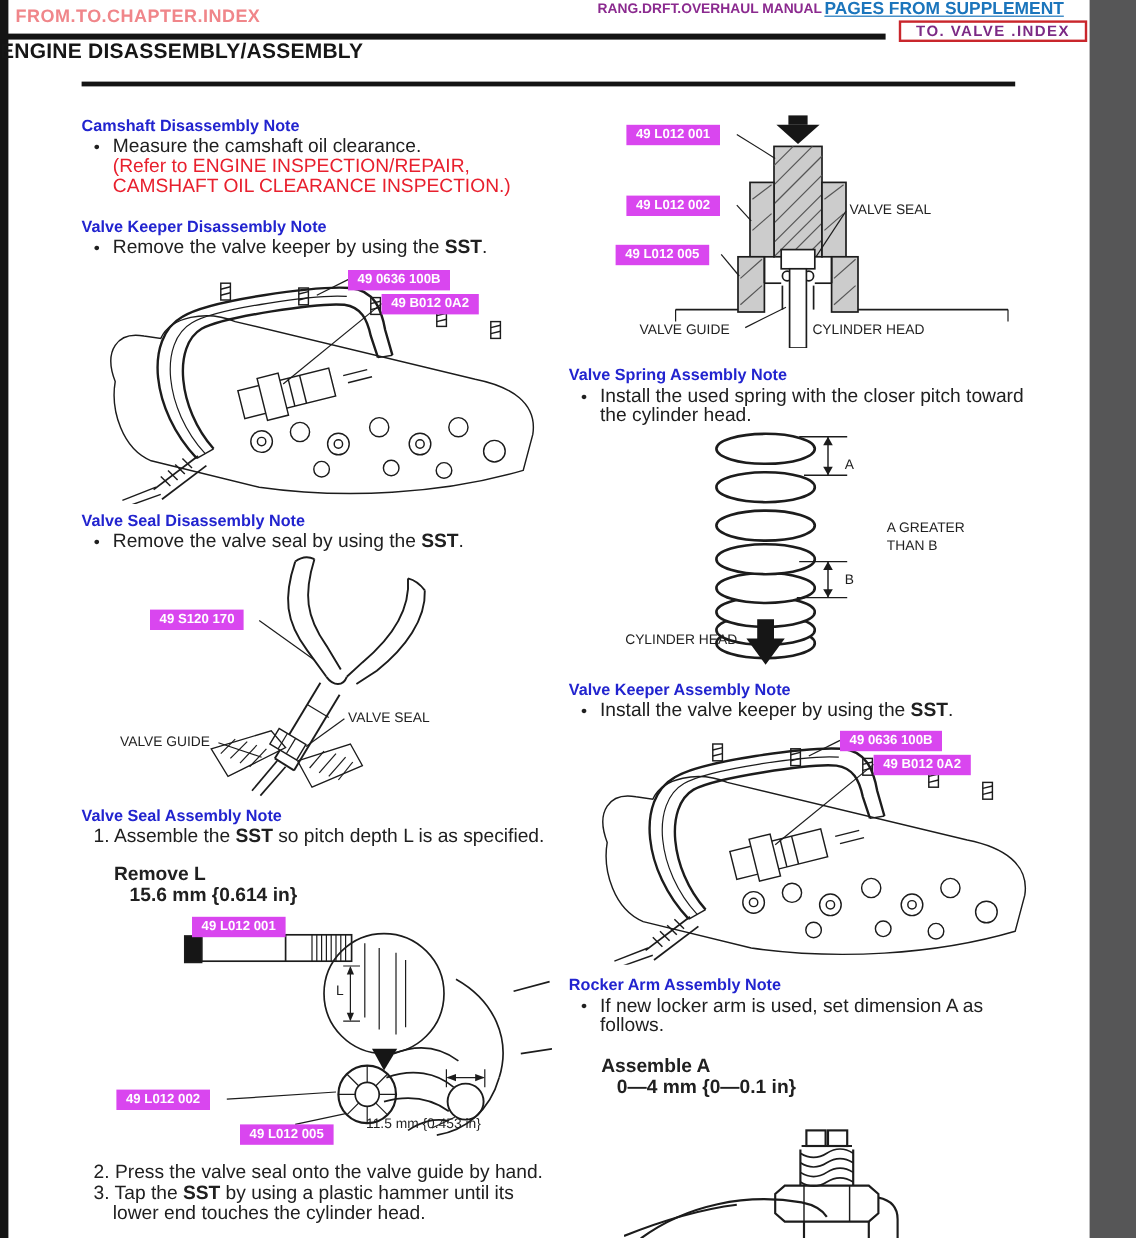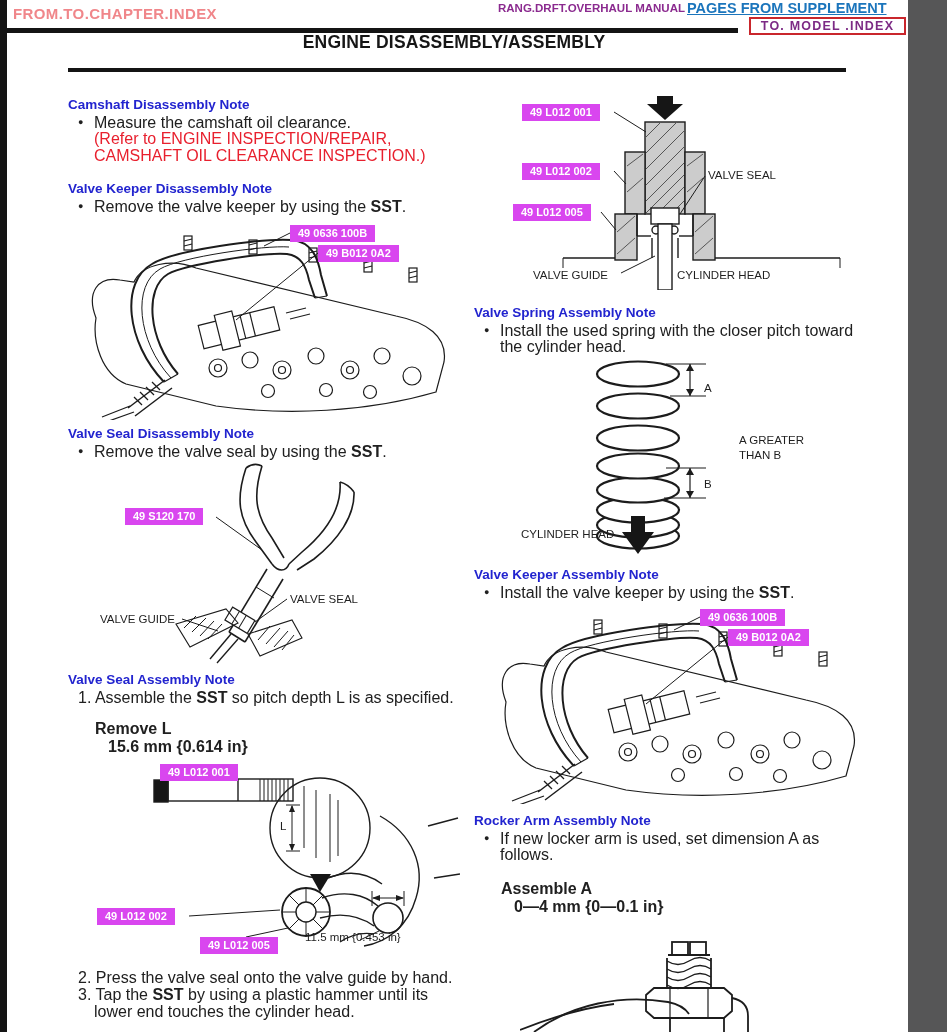--- a/index.html
+++ b/index.html
@@ -7,21 +7,21 @@
         font-family:"Liberation Sans",sans-serif;color:#202020;}
   .strip-left{position:absolute;left:0;top:0;width:7px;height:1032px;background:#141414;}
   .strip-right{position:absolute;left:908px;top:0;width:39px;height:1032px;background:#565657;}
   .nav-back{position:absolute;left:13px;top:5px;font-size:15px;font-weight:700;color:#f0868a;letter-spacing:.4px;white-space:nowrap;cursor:pointer;}
   .nav-manual{position:absolute;left:498px;top:2px;font-size:11.5px;font-weight:700;color:#8b2a8f;white-space:nowrap;}
   .nav-supp{position:absolute;left:687px;top:0;font-size:14.5px;font-weight:700;color:#1b75bc;text-decoration:underline;white-space:nowrap;cursor:pointer;text-align:right;}
   .black-bar{position:absolute;left:0;top:28px;width:738px;height:5px;background:#141414;}
   .red-box{position:absolute;left:749px;top:17px;width:157px;height:18px;border:2px solid #c9262c;box-sizing:border-box;
            display:flex;align-items:center;justify-content:center;background:#fff;cursor:pointer;}
   .red-box span{font-size:12.5px;font-weight:700;color:#7c2a85;letter-spacing:1.2px;white-space:nowrap;}
-  .title{position:absolute;left:0;top:32px;width:908px;text-align:center;font-size:17.5px;font-weight:700;color:#161616;letter-spacing:.2px;}
+  .title{position:absolute;left:0;top:32px;width:908px;font-size:17.5px;font-weight:700;color:#161616;letter-spacing:.2px;}
   .rule{position:absolute;left:68px;top:68px;width:778px;height:4px;background:#141414;}
   .h{position:absolute;color:#2224cf;font-weight:700;font-size:13.5px;white-space:nowrap;}
   .t{position:absolute;font-size:16px;color:#202020;white-space:nowrap;}
   .t b{font-weight:700;}
   .bullet::before{content:"●";position:absolute;left:-16px;top:2.5px;font-size:9px;color:#202020;}
   .red{color:#e8202e;}
   .spec{font-weight:700;}
   .fig{position:absolute;}
   .fig svg{display:block;}
   .tag{position:absolute;background:#d946ef;color:#ffffff;font-weight:700;font-size:11px;line-height:14px;
@@ -33,21 +33,21 @@
 
 <div class="page">
   <div class="strip-left"></div>
   <div class="strip-right"></div>
 
   <div class="nav-back">FROM.TO.CHAPTER.INDEX</div>
   <div class="nav-manual">RANG.DRFT.OVERHAUL MANUAL</div>
   <div class="nav-supp">PAGES FROM SUPPLEMENT</div>
   <div class="black-bar"></div>
   <div class="red-box">
-    <span>TO. MODEL .INDEX</span>
+    <span>TO. VALVE .INDEX</span>
   </div>
   <div class="title">ENGINE DISASSEMBLY/ASSEMBLY</div>
   <div class="rule"></div>
 
   <div class="h" style="left:68px;top:97px">Camshaft Disassembly Note</div>
   <div class="t bullet" style="left:94px;top:114px">Measure the camshaft oil clearance.</div>
   <div class="t red" style="left:94px;top:130px">(Refer to ENGINE INSPECTION/REPAIR,</div>
   <div class="t red" style="left:94px;top:147px">CAMSHAFT OIL CLEARANCE INSPECTION.)</div>
 
   <div class="h" style="left:68px;top:181px">Valve Keeper Disassembly Note</div>

